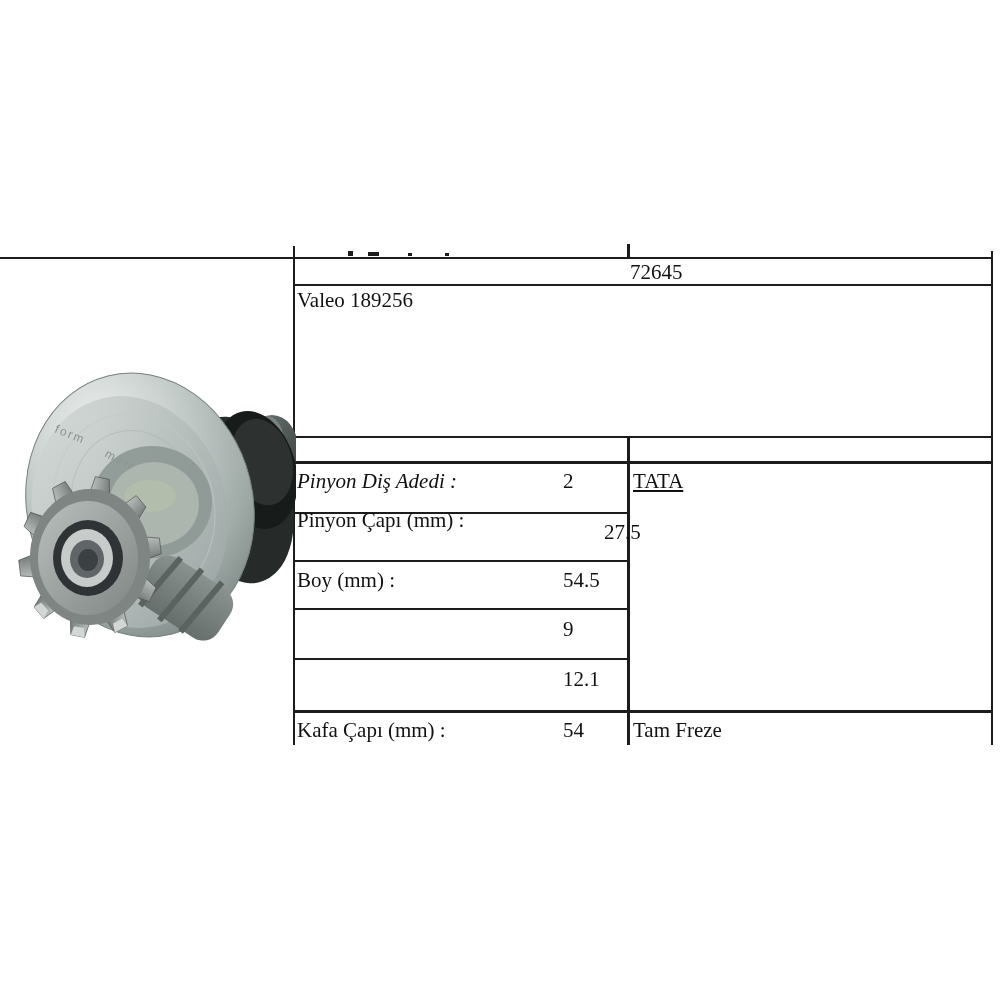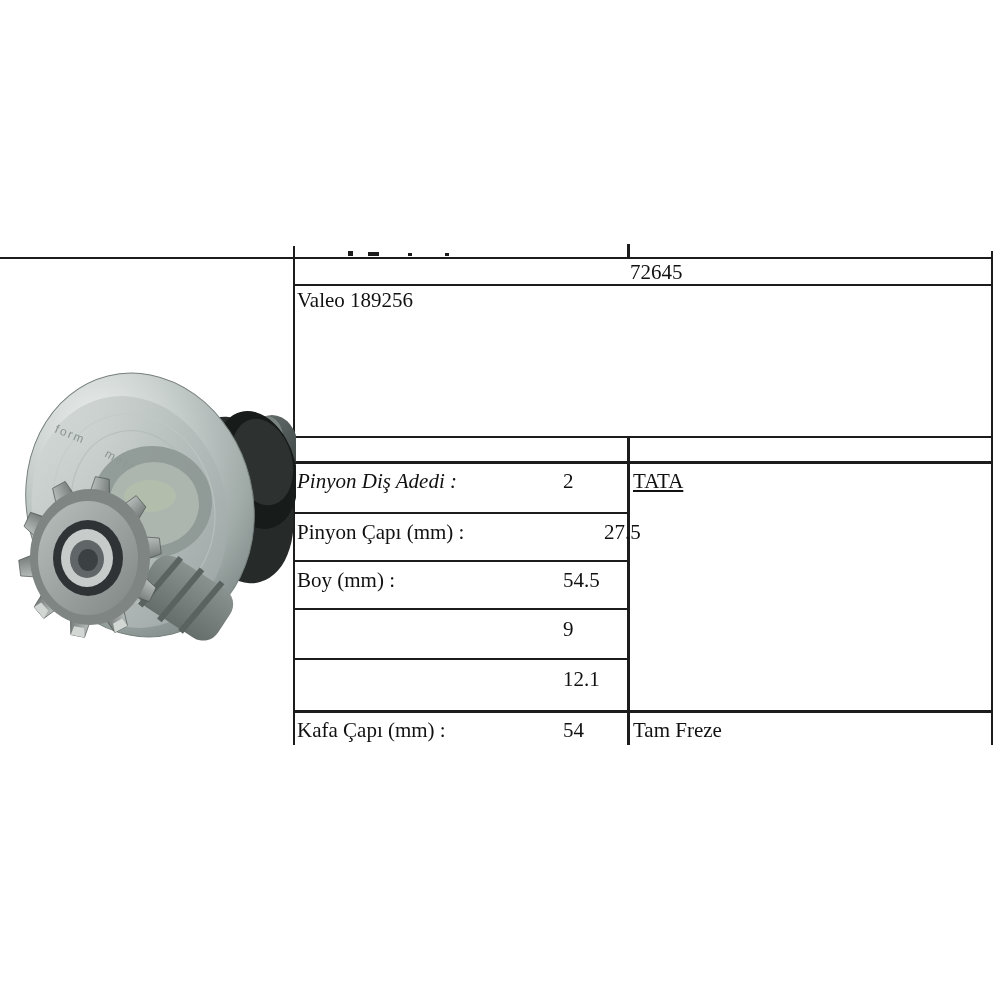--- a/index.html
+++ b/index.html
@@ -35,21 +35,21 @@
   <div class="vline" style="left:293px;top:246px;width:2px;height:499px;"></div>
   <div class="vline" style="left:627px;top:437px;width:3px;height:308px;"></div>
   <div class="vline" style="left:991px;top:251px;width:2px;height:494px;"></div>
 
   <div class="txt" style="left:630px;top:260px;">72645</div>
   <div class="txt" style="left:297px;top:288px;">Valeo 189256</div>
 
 
   <div class="txt" style="left:297px;top:469px;font-style:italic;">Pinyon Diş Adedi :</div>
   <div class="txt" style="left:563px;top:469px;">2</div>
-  <div class="txt" style="left:297px;top:520px;">Pinyon Çapı (mm) :</div>
+  <div class="txt" style="left:297px;top:508px;">Pinyon Çapı (mm) :</div>
   <div class="txt" style="left:563px;top:520px;margin-left:41px;">27.5</div>
   <div class="txt" style="left:297px;top:568px;">Boy (mm) :</div>
   <div class="txt" style="left:563px;top:568px;">54.5</div>
   <div class="txt" style="left:563px;top:617px;">9</div>
   <div class="txt" style="left:563px;top:667px;">12.1</div>
   <div class="txt" style="left:297px;top:718px;">Kafa Çapı (mm) :</div>
   <div class="txt" style="left:563px;top:718px;">54</div>
 
   <div class="txt" style="left:633px;top:469px;text-decoration:underline;">TATA</div>
   <div class="txt" style="left:633px;top:718px;">Tam Freze</div>

